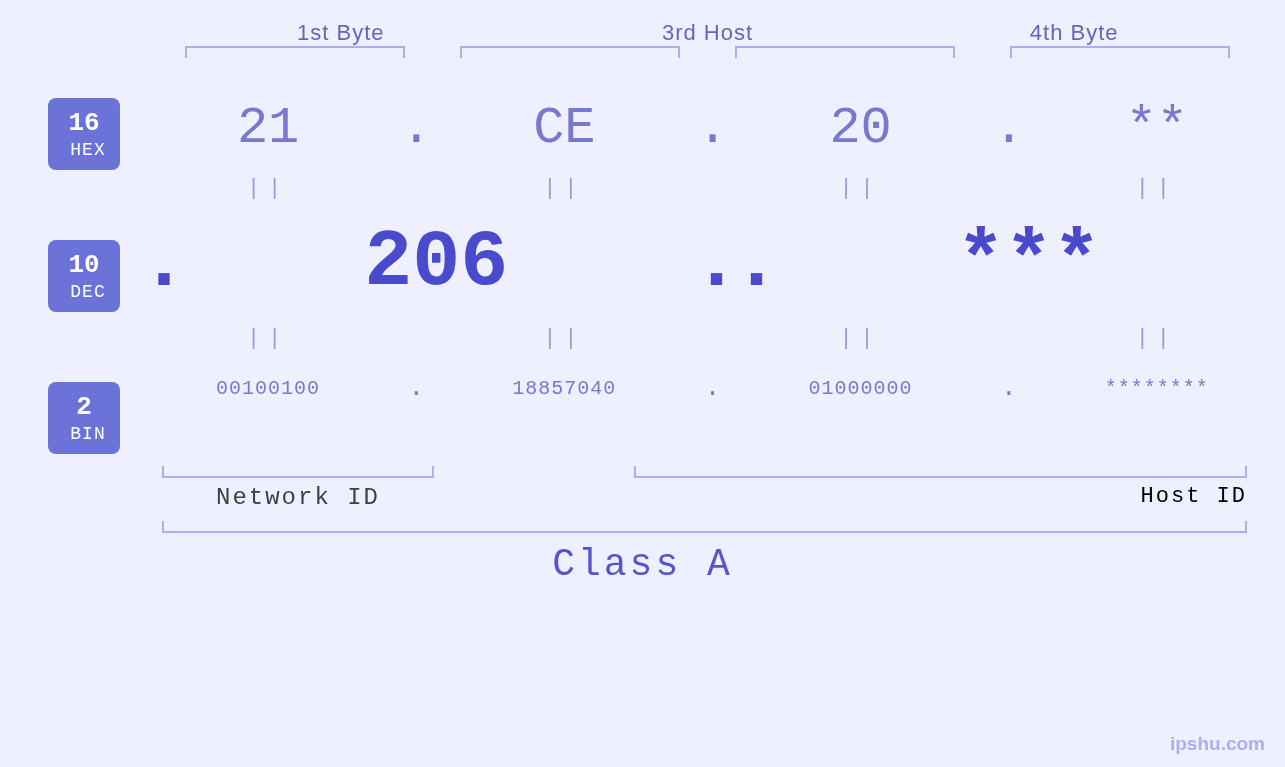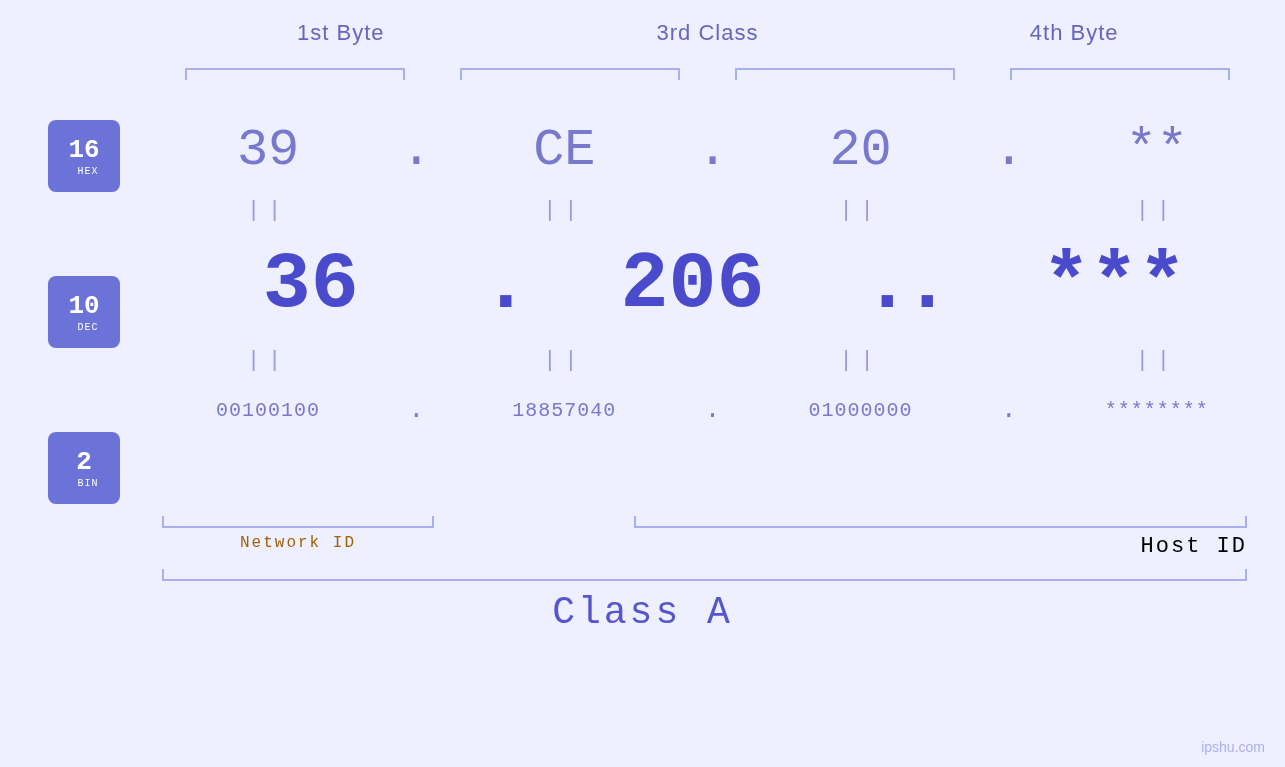--- a/index.html
+++ b/index.html
@@ -21,21 +21,21 @@
       flex-direction: column;
       align-items: center;
       padding-top: 20px;
     }
 
     
     .byte-headers {
       display: flex;
       width: 1100px;
       margin-left: 130px;
-      margin-bottom: 22px;
+      margin-bottom: 0;
     }
 
     .byte-header {
       flex: 1;
       text-align: center;
       color: #6666bb;
       font-size: 22px;
       font-family: Arial, sans-serif;
       letter-spacing: 1px;
     }
@@ -69,21 +69,21 @@
       align-items: flex-start;
     }
 
     
     .badges-col {
       display: flex;
       flex-direction: column;
       align-items: flex-start;
       justify-content: space-around;
       padding-left: 48px;
-      gap: 14px;
+      gap: 0px;
       width: 140px;
       padding-top: 10px;
     }
 
     .badge {
       width: 72px;
       height: 72px;
       background-color: #6b72d8;
       border-radius: 8px;
       display: flex;
@@ -98,21 +98,21 @@
       margin-bottom: 0;
     }
 
     .badge-num {
       font-size: 26px;
       font-weight: bold;
       line-height: 1.2;
     }
 
     .badge-label {
-      font-size: 10px;
+      font-size: 18px;
       font-weight: normal;
       letter-spacing: 1px;
       padding-left: 8px;
     }
 
     
     .values-grid {
       flex: 1;
       display: flex;
       flex-direction: column;
@@ -204,38 +204,39 @@
       position: relative;
       margin-top: 12px;
     }
 
     
     .watermark {
       position: absolute;
       bottom: 12px;
       right: 20px;
       color: #aab0ee;
-      font-size: 14px;
+      font-size: 19px;
       font-family: Arial, sans-serif;
+      font-weight: bold;
     }
 
     
     .hex-row { height: 80px; align-items: center; }
     .dec-row { height: 110px; align-items: center; }
     .bin-row { height: 60px; align-items: center; }
     .equals-row { height: 40px; }
   </style>
 </head>
 <body>
 
 <div class="container">
 
   <div class="byte-headers">
     <div class="byte-header">1st Byte</div>
-    <div class="byte-header">3rd Class</div>
+    <div class="byte-header">3rd Host</div>
     <div class="byte-header">4th Byte</div>
   </div>
 
   <div class="brackets-row">
     <div class="bracket">
         <div class="bracket-line"></div>
       </div>
     <div class="bracket">
         <div class="bracket-line"></div>
       </div>
@@ -260,41 +261,40 @@
       </div>
       <div class="badge">
         <span class="badge-num">2</span>
         <span class="badge-label">BIN</span>
       </div>
     </div>
 
     <div class="values-grid">
 
       <div class="value-row hex-row">
-        <div class="value-cell"><span>39</span></div>
+        <div class="value-cell"><span>21</span></div>
         <div class="dot-cell"><span>.</span></div>
         <div class="value-cell"><span>CE</span></div>
         <div class="dot-cell"><span>.</span></div>
         <div class="value-cell"><span>20</span></div>
         <div class="dot-cell"><span>.</span></div>
         <div class="value-cell"><span>**</span></div>
       </div>
 
       <div class="equals-row">
         <div class="equals-cell">||</div>
         <div class="equals-dot-cell"></div>
         <div class="equals-cell">||</div>
         <div class="equals-dot-cell"></div>
         <div class="equals-cell">||</div>
         <div class="equals-dot-cell"></div>
         <div class="equals-cell">||</div>
       </div>
 
       <div class="value-row dec-row">
-        <div class="value-cell"><span>36</span></div>
         <div class="dot-cell"><span>.</span></div>
         <div class="value-cell"><span>206</span></div>
         <div class="dot-cell"><span>.</span></div>
         <div class="dot-cell"><span>.</span></div>
         <div class="value-cell"><span>***</span></div>
       </div>
 
       <div class="equals-row">
         <div class="equals-cell">||</div>
         <div class="equals-dot-cell"></div>
@@ -323,21 +323,21 @@
     <div style="display:flex; width:1085px; margin-left:162px; gap:0;">
 
       <div style="width:272px; height:12px; border:2px solid #aab0ee; border-top:none;"></div>
 
       <div style="width:200px;"></div>
 
       <div style="flex:1; height:12px; border:2px solid #aab0ee; border-top:none;"></div>
     </div>
 
     <div style="display:flex; width:1085px; margin-left:162px; margin-top:6px;">
-      <div style="width:272px; text-align:center; color:#a16207; font-size:16px; font-family:'Courier New',Courier,monospace; letter-spacing:2px;">Network ID</div>
+      <div style="width:272px; text-align:center; color:#404040; font-size:24px; font-family:'Courier New',Courier,monospace; letter-spacing:2px;">Network ID</div>
       <div style="width:200px;"></div>
       <div style="flex:1; text-align:right; color:#000000; font-size:22px; font-family:'Courier New',Courier,monospace; letter-spacing:2px;">Host ID</div>
     </div>
 
     <div style="width:1085px; margin-left:162px; height:12px; border:2px solid #aab0ee; border-top:none; margin-top:10px;"></div>
 
     <div style="text-align:center; color:#5555cc; font-size:38px; font-family:'Courier New',Courier,monospace; letter-spacing:3px; margin-top:10px; width:1285px;">Class A</div>
 
   </div>
 

